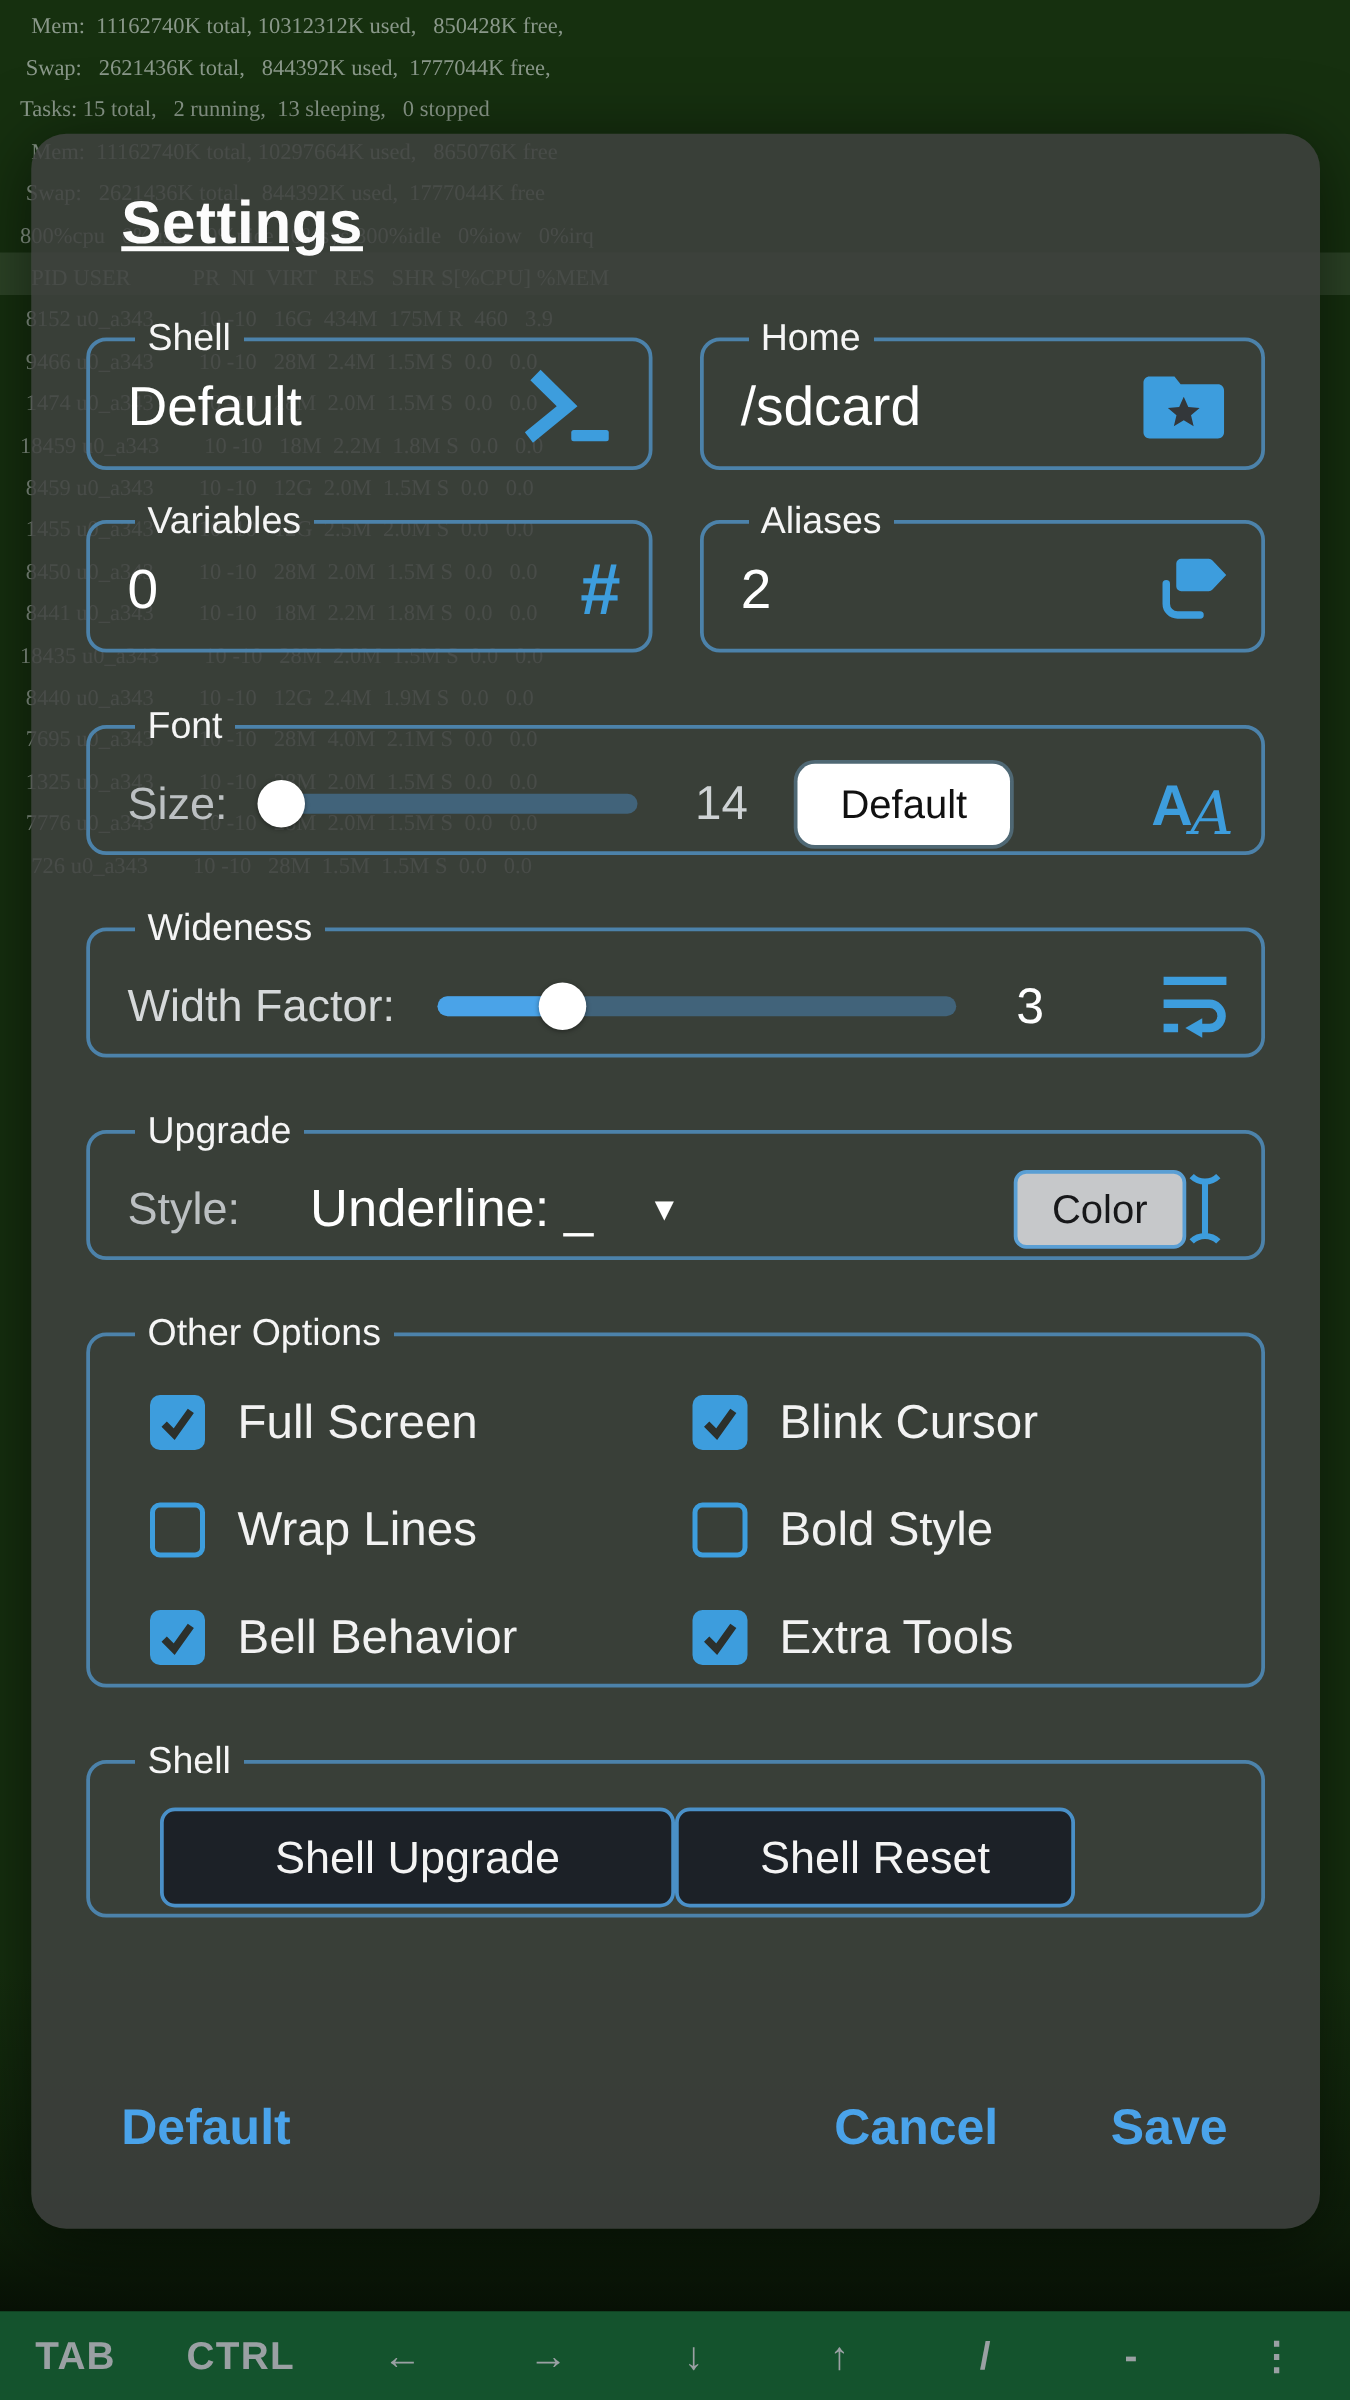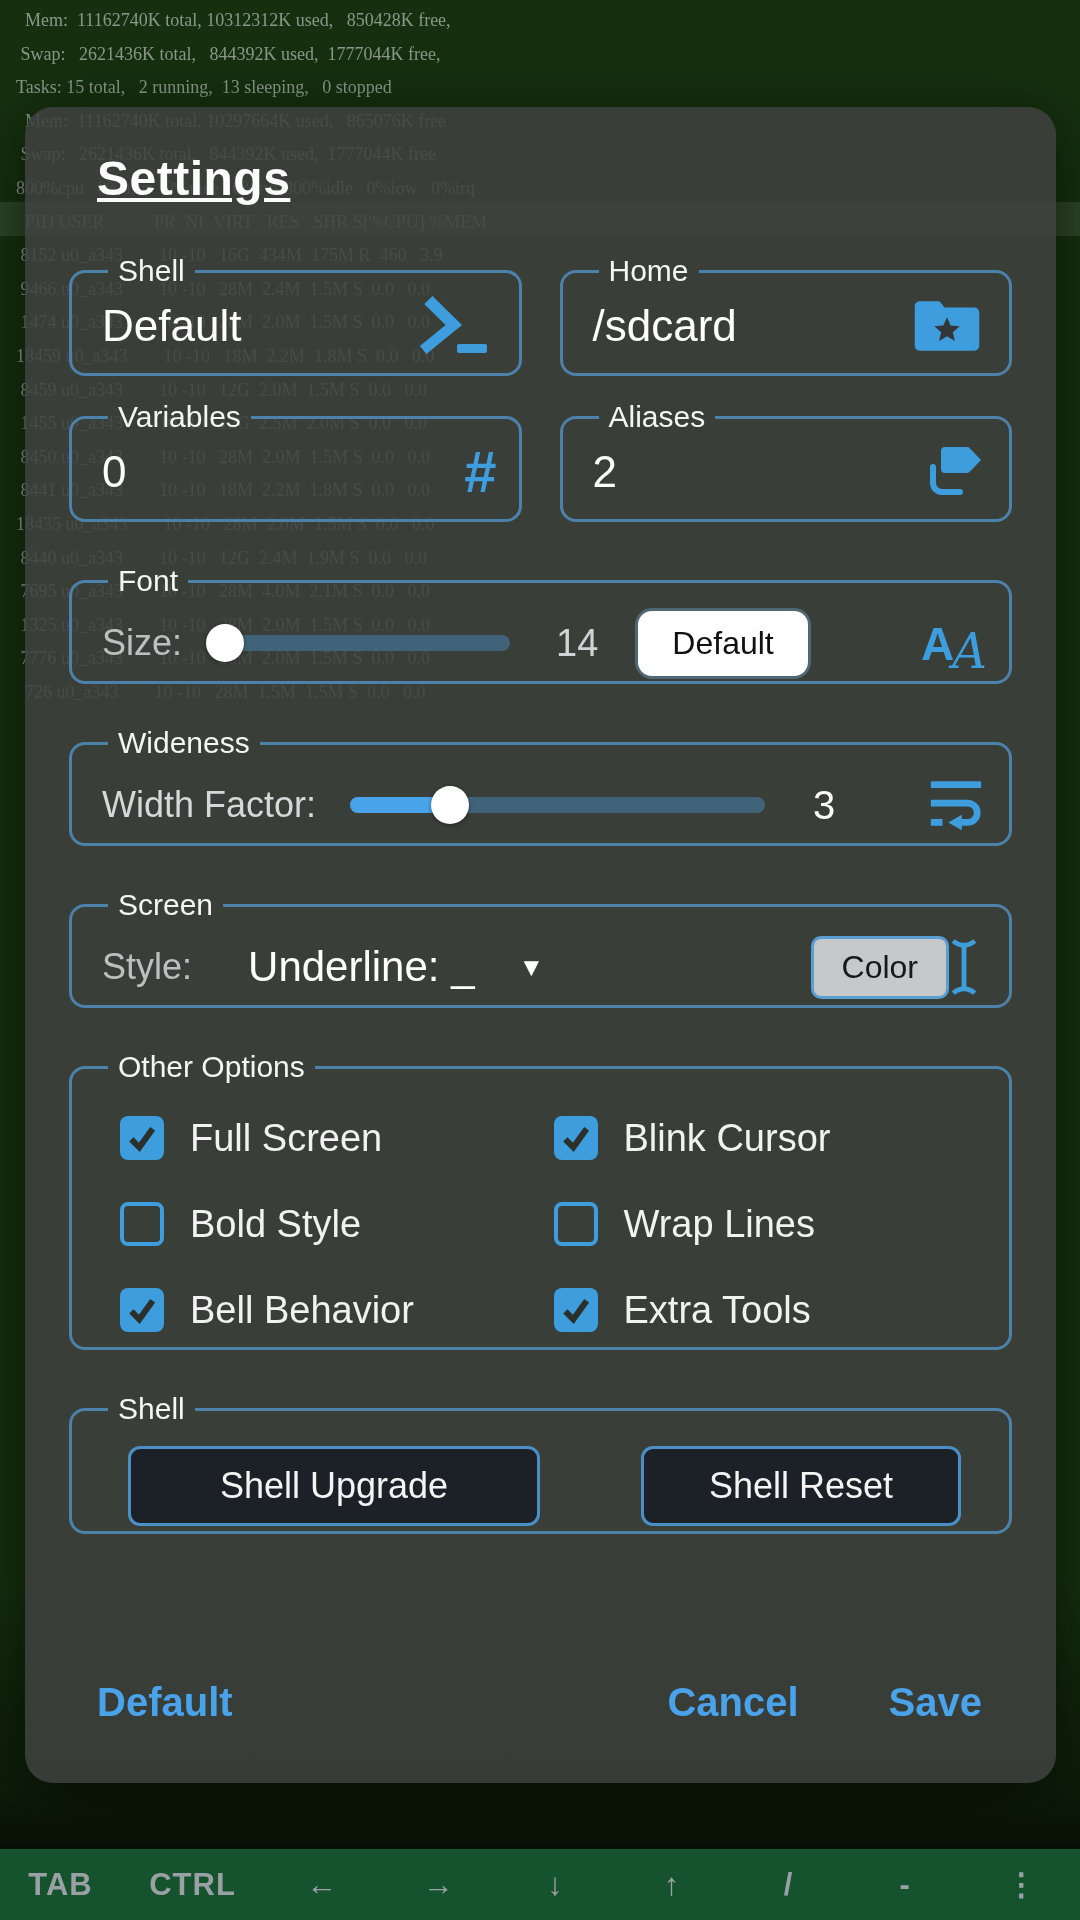--- a/index.html
+++ b/index.html
@@ -69,21 +69,21 @@
   .options-grid{display:grid;grid-template-columns:1fr 1fr;row-gap:42px;margin:30px 0 10px 18px;}
   .check-item{display:flex;align-items:center;gap:26px;}
   .checkbox{width:44px;height:44px;border-radius:8px;display:flex;align-items:center;justify-content:center;flex:0 0 auto;}
   .checkbox.checked{background:var(--accent);}
   .checkbox:not(.checked){background:transparent;border:4px solid var(--accent);}
   .checkbox:not(.checked) svg{visibility:hidden;}
   .check-label{font-size:38px;color:#f2f2f2;}
 
   
   .shell-box{height:142px;}
-  .shell-btn-row{display:flex;justify-content:space-between;align-items:center;margin:18px 26px 0 26px;}
+  .shell-btn-row{display:flex;align-items:center;margin:18px 26px 0 26px;}
   .shell-btn{background:#1c2127;border:3px solid #4a90c8;border-radius:12px;color:#f4f4f4;
     font-size:36px;font-family:"Liberation Sans",sans-serif;padding:16px 0;}
   .shell-btn.upgrade{width:412px;}
   .shell-btn.reset{width:320px;}
 
   
   .actions-row{display:flex;align-items:center;margin:146px 30px 0 28px;}
   .action-link{font-size:40px;font-weight:700;color:var(--link);background:none;border:none;
     font-family:"Liberation Sans",sans-serif;}
   .spacer{flex:1;}
@@ -196,21 +196,21 @@
             <line x1="6" y1="9" x2="58" y2="9" stroke="#3d9ddd" stroke-width="7"></line>
             <line x1="6" y1="48" x2="18" y2="48" stroke="#3d9ddd" stroke-width="7"></line>
             <path d="M6 28 h38 a10 10 0 0 1 0 20 h-8" stroke="#3d9ddd" stroke-width="7" fill="none"></path>
             <polygon points="24,48 38,40 38,56" fill="#3d9ddd"></polygon>
           </svg>
         </div>
       </div>
     </fieldset>
 
     <fieldset class="section">
-      <legend>Screen</legend>
+      <legend>Upgrade</legend>
       <div class="section-row">
         <span class="muted-label">Style:</span>
         <div class="dropdown">
           <span class="value-num-bright" style="margin-left:56px;font-size:42px;">Underline: _</span>
           <span class="caret">▼</span>
         </div>
         <button class="color-btn">Color</button>
         <div style="margin-left:auto;padding-right:8px;">
           <svg width="30" height="62" viewBox="0 0 30 64">
             <rect x="12.5" y="8" width="5" height="48" fill="#3d9ddd"></rect>
@@ -239,29 +239,29 @@
               </svg>
           </span>
           <span class="check-label">Blink Cursor</span>
         </div>
         <div class="check-item">
           <span class="checkbox">
             <svg width="32" height="32" viewBox="0 0 24 24">
                 <polyline points="4,13 10,19 20,5" stroke="#2c302c" stroke-width="4.5" fill="none"></polyline>
               </svg>
           </span>
+          <span class="check-label">Wrap Lines</span>
+        </div>
+        <div class="check-item">
+          <span class="checkbox">
+            <svg width="32" height="32" viewBox="0 0 24 24">
+                <polyline points="4,13 10,19 20,5" stroke="#2c302c" stroke-width="4.5" fill="none"></polyline>
+              </svg>
+          </span>
           <span class="check-label">Bold Style</span>
-        </div>
-        <div class="check-item">
-          <span class="checkbox">
-            <svg width="32" height="32" viewBox="0 0 24 24">
-                <polyline points="4,13 10,19 20,5" stroke="#2c302c" stroke-width="4.5" fill="none"></polyline>
-              </svg>
-          </span>
-          <span class="check-label">Wrap Lines</span>
         </div>
         <div class="check-item">
           <span class="checkbox checked">
             <svg width="32" height="32" viewBox="0 0 24 24">
                 <polyline points="4,13 10,19 20,5" stroke="#2c302c" stroke-width="4.5" fill="none"></polyline>
               </svg>
           </span>
           <span class="check-label">Bell Behavior</span>
         </div>
         <div class="check-item">

